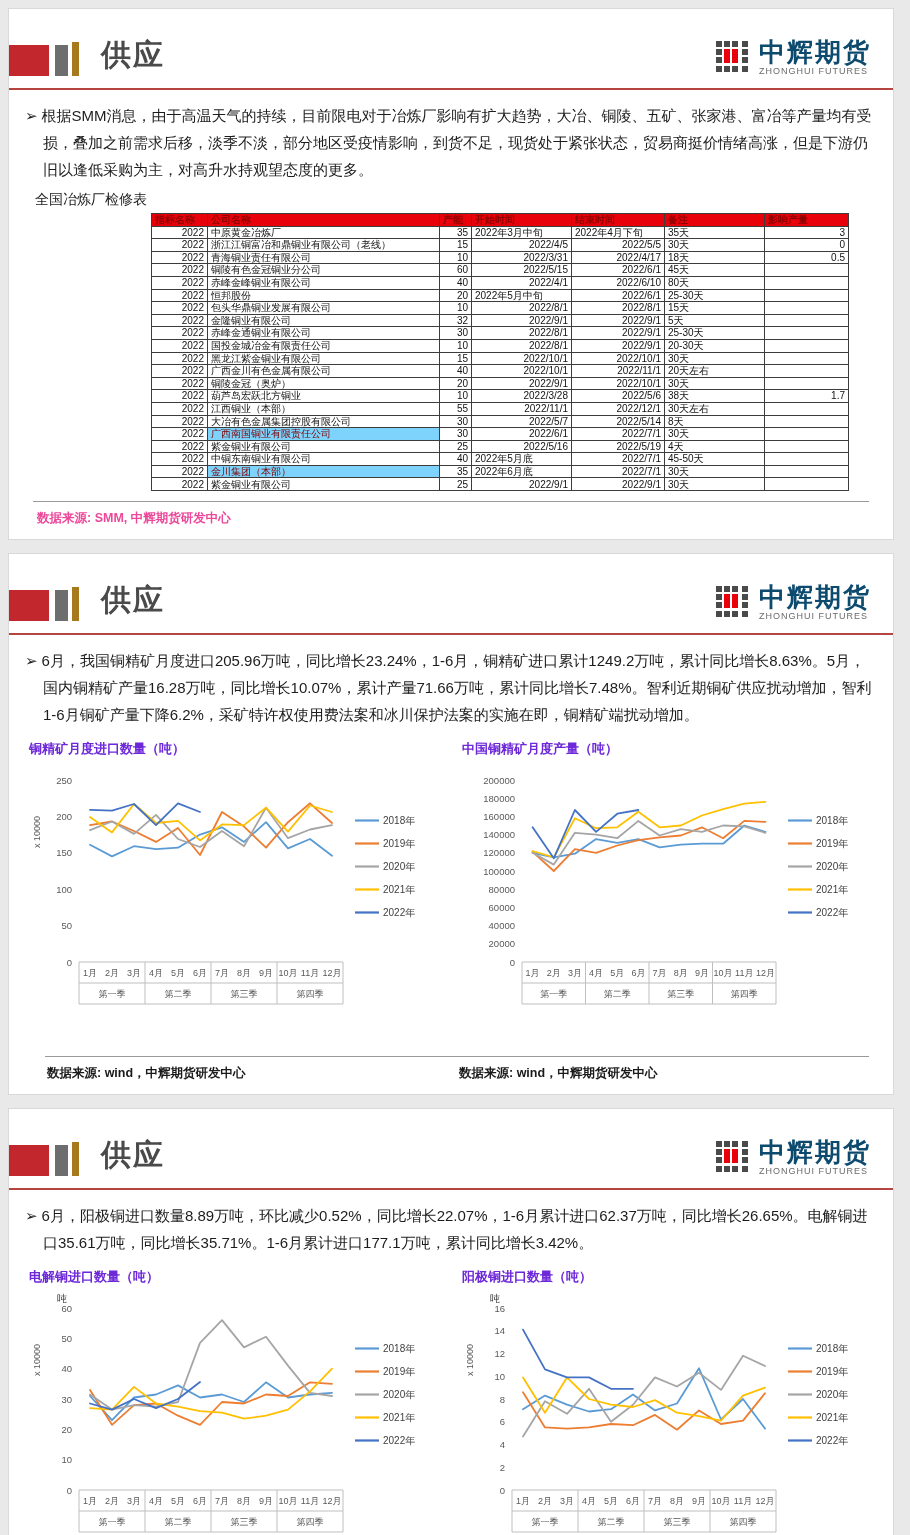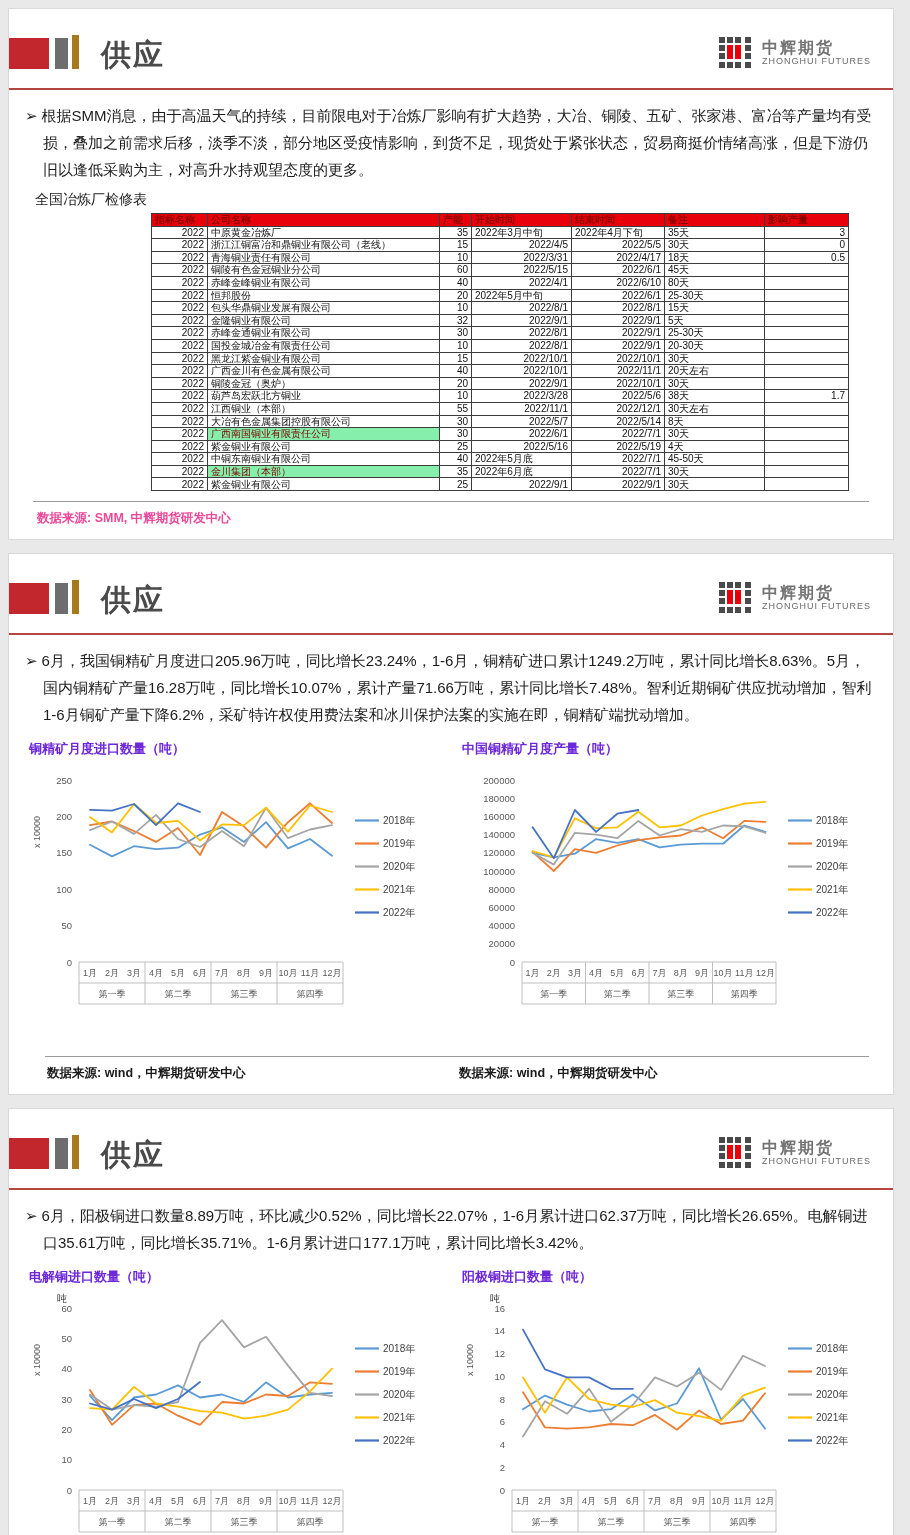--- a/index.html
+++ b/index.html
@@ -1,38 +1,38 @@
 <!DOCTYPE html>
 <html><head>
 <meta charset="utf-8">
 <style>
   * { margin:0; padding:0; box-sizing:border-box; }
   html,body { width:910px; background:#e9e9e9; font-family:"Liberation Sans", sans-serif; }
   .page { width:910px; padding:8px 0; }
   .card { background:#fff; border:1px solid #d9d9d9; margin:0 16px 13px 8px; position:relative; overflow:hidden; }
-  .sec-header { display:flex; align-items:flex-start; padding:26px 0 0 0; }
+  .sec-header { display:flex; align-items:flex-end; padding:26px 0 0 0; }
   .mark { display:flex; align-items:flex-end; height:34px; }
   .m-red  { width:40px; height:31px; background:#c1272d; display:inline-block; }
   .m-gray { width:13px; height:31px; background:#6d6d6d; display:inline-block; margin-left:6px; }
   .m-gold { width:7px;  height:34px; background:#a5791c; display:inline-block; margin-left:4px; }
   .sec-title { font-size:30px; font-weight:bold; color:#4a4a4a; margin-left:22px; letter-spacing:2px; }
   .logo { margin-left:auto; margin-right:22px; display:flex; align-items:center; }
   .logo-grid { margin-right:8px; }
-  .logo-text .cn { font-size:16px; font-weight:bold; color:#737373; letter-spacing:2px; line-height:1.05; }
+  .logo-text .cn { font-size:26px; font-weight:bold; color:#0c4a6e; letter-spacing:2px; line-height:1.05; }
   .logo-text .en { font-size:9px; color:#6a6a6a; letter-spacing:1px; }
   .red-rule { height:2px; background:#b4453f; margin-top:12px; }
   .intro { font-size:15px; color:#1c1c1c; line-height:1.8; margin:12px 20px 8px 16px; padding-left:18px; text-indent:-18px; }
   .intro .bullet { margin-right:4px; color:#1c1c1c; }
   .table-caption { font-size:14px; color:#222; margin:6px 0 4px 26px; }
   table.maint { border-collapse:collapse; margin-left:142px; font-size:10px; color:#111;padding-left:40px; }
   table.maint th, table.maint td { border:1px solid #3c3c3c; padding:0 3px; height:12.6px; line-height:1.15; white-space:nowrap; }
   table.maint th { background:#e8000b; color:#8f0000; font-weight:bold; text-align:left; }
   table.maint td.r { text-align:right; }
   table.maint td.l { text-align:left; }
-  table.maint td.hl { background:#86efac; color:#7e0000; }
+  table.maint td.hl { background:#7dd3fc; color:#7e0000; }
   col.c0{width:56px} col.c1{width:232px} col.c2{width:32px} col.c3{width:100px} col.c4{width:93px} col.c5{width:100px} col.c6{width:84px}
   .source-row { border-top:1px solid #9a9a9a; margin:10px 24px 0 24px; padding:8px 0 12px 4px; font-size:12.5px; color:#ec4899; font-weight:bold; }
   .charts-row { display:flex; margin:4px 0 0 18px; }
   .chart-col { width:434px; }
   .chart-title { font-size:13px; font-weight:bold; color:#6d28d9; margin:4px 0 0 2px; }
   .sources-row { display:flex; margin:2px 24px 0 36px;justify-content:space-between; }
   .sources-row .src { width:50%; border-top:1px solid #9a9a9a; padding:8px 0 12px 2px; font-size:12.5px; color:#1a1a1a; font-weight:bold; }
   svg.chart { display:block; }
 </style>
 </head>

